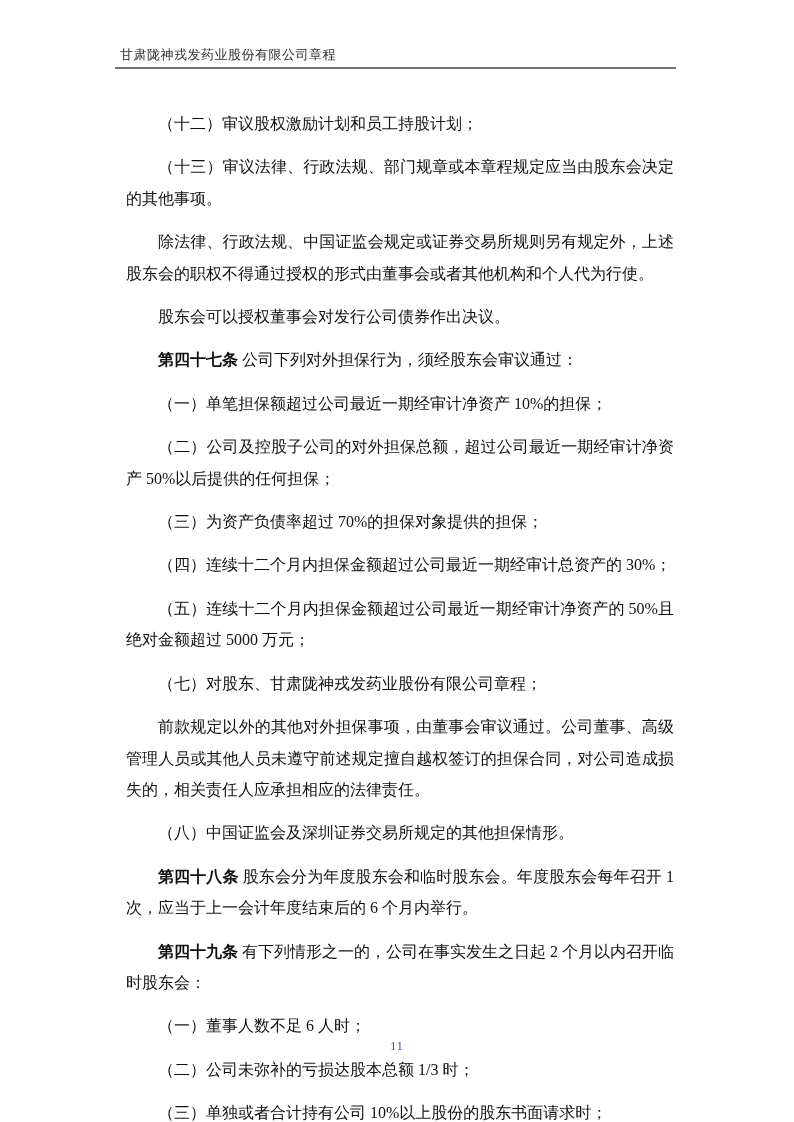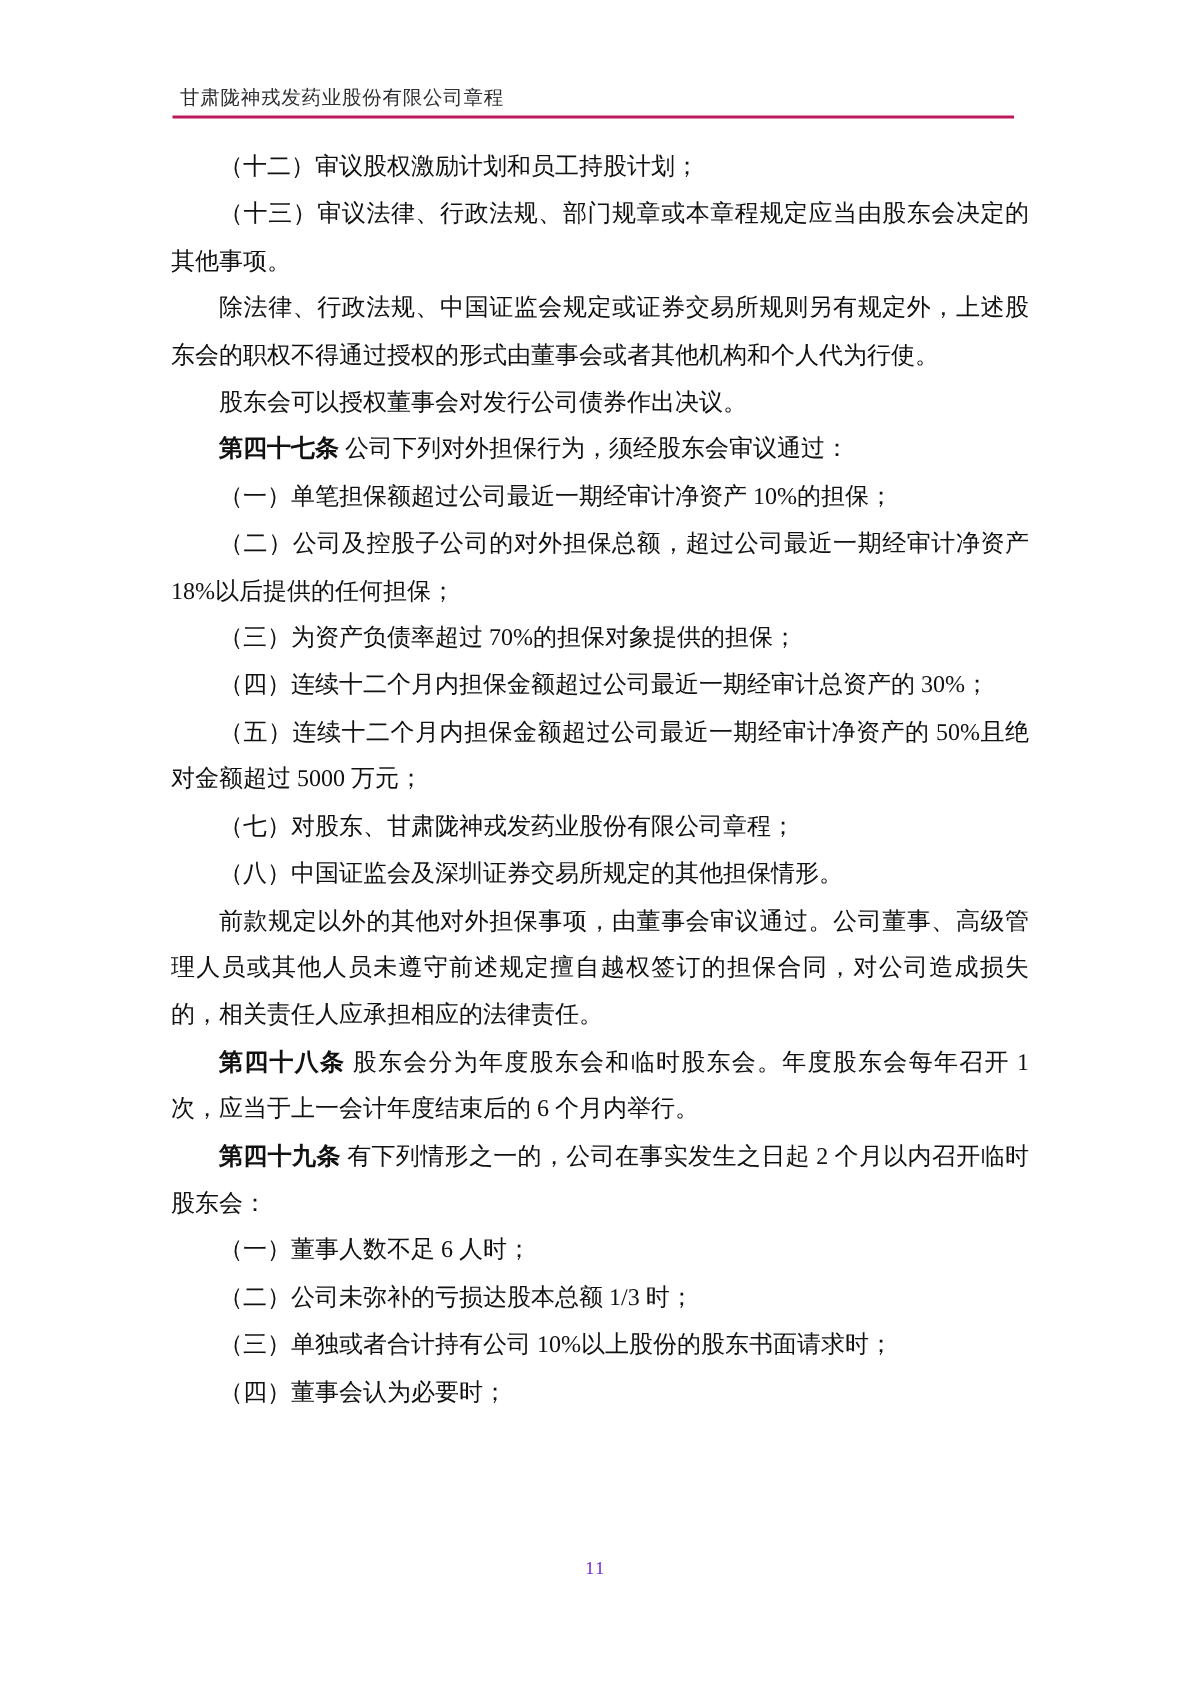--- a/index.html
+++ b/index.html
@@ -12,24 +12,24 @@
     width: 794px;
     height: 1122px;
     background: #ffffff;
     overflow: hidden;
     font-family: "Liberation Serif", "DejaVu Serif", serif;
     color: #111111;
   }
   
   .page-header {
     position: absolute;
-    top: 56px;
+    top: 46px;
     left: 115px;
     width: 561px;
-    border-bottom: 2px solid #be185d;
+    border-bottom: 2px solid #737373;
     padding-bottom: 4px;
   }
   .header-title {
     font-size: 13px;
     line-height: 17px;
     color: #2e2e32;
     padding-left: 5px;
     letter-spacing: 0.5px;
     white-space: nowrap;
   }
@@ -37,21 +37,21 @@
   .doc-body {
     position: absolute;
     top: 96px;
     left: 114px;
     width: 572px;
     font-size: 16px;
     line-height: 31.4px;
     text-align: justify;
   }
   .para {
-    margin: 0;
+    margin: 12px;
     padding: 0;
     text-indent: 32px;
   }
   .article-lead {
     font-weight: 700;
   }
   
   .page-footer {
     position: absolute;
     top: 1036px;
@@ -75,27 +75,27 @@
     <div class="header-title">甘肃陇神戎发药业股份有限公司章程</div>
   </div>
 
   <div class="doc-body" id="doc-body">
       <p class="para">（十二）审议股权激励计划和员工持股计划；</p>
       <p class="para">（十三）审议法律、行政法规、部门规章或本章程规定应当由股东会决定的其他事项。</p>
       <p class="para">除法律、行政法规、中国证监会规定或证券交易所规则另有规定外，上述股东会的职权不得通过授权的形式由董事会或者其他机构和个人代为行使。</p>
       <p class="para">股东会可以授权董事会对发行公司债券作出决议。</p>
       <p class="para"><span class="article-lead">第四十七条</span> 公司下列对外担保行为，须经股东会审议通过：</p>
       <p class="para">（一）单笔担保额超过公司最近一期经审计净资产 10%的担保；</p>
-      <p class="para">（二）公司及控股子公司的对外担保总额，超过公司最近一期经审计净资产 18%以后提供的任何担保；</p>
+      <p class="para">（二）公司及控股子公司的对外担保总额，超过公司最近一期经审计净资产 50%以后提供的任何担保；</p>
       <p class="para">（三）为资产负债率超过 70%的担保对象提供的担保；</p>
       <p class="para">（四）连续十二个月内担保金额超过公司最近一期经审计总资产的 30%；</p>
       <p class="para">（五）连续十二个月内担保金额超过公司最近一期经审计净资产的 50%且绝对金额超过 5000 万元；</p>
       <p class="para">（七）对股东、甘肃陇神戎发药业股份有限公司章程；</p>
+      <p class="para">前款规定以外的其他对外担保事项，由董事会审议通过。公司董事、高级管理人员或其他人员未遵守前述规定擅自越权签订的担保合同，对公司造成损失的，相关责任人应承担相应的法律责任。</p>
       <p class="para">（八）中国证监会及深圳证券交易所规定的其他担保情形。</p>
-      <p class="para">前款规定以外的其他对外担保事项，由董事会审议通过。公司董事、高级管理人员或其他人员未遵守前述规定擅自越权签订的担保合同，对公司造成损失的，相关责任人应承担相应的法律责任。</p>
       <p class="para"><span class="article-lead">第四十八条</span> 股东会分为年度股东会和临时股东会。年度股东会每年召开 1 次，应当于上一会计年度结束后的 6 个月内举行。</p>
       <p class="para"><span class="article-lead">第四十九条</span> 有下列情形之一的，公司在事实发生之日起 2 个月以内召开临时股东会：</p>
       <p class="para">（一）董事人数不足 6 人时；</p>
       <p class="para">（二）公司未弥补的亏损达股本总额 1/3 时；</p>
       <p class="para">（三）单独或者合计持有公司 10%以上股份的股东书面请求时；</p>
       <p class="para">（四）董事会认为必要时；</p>
     </div>
 
   <div class="page-footer">
     <span class="page-number">11</span>

